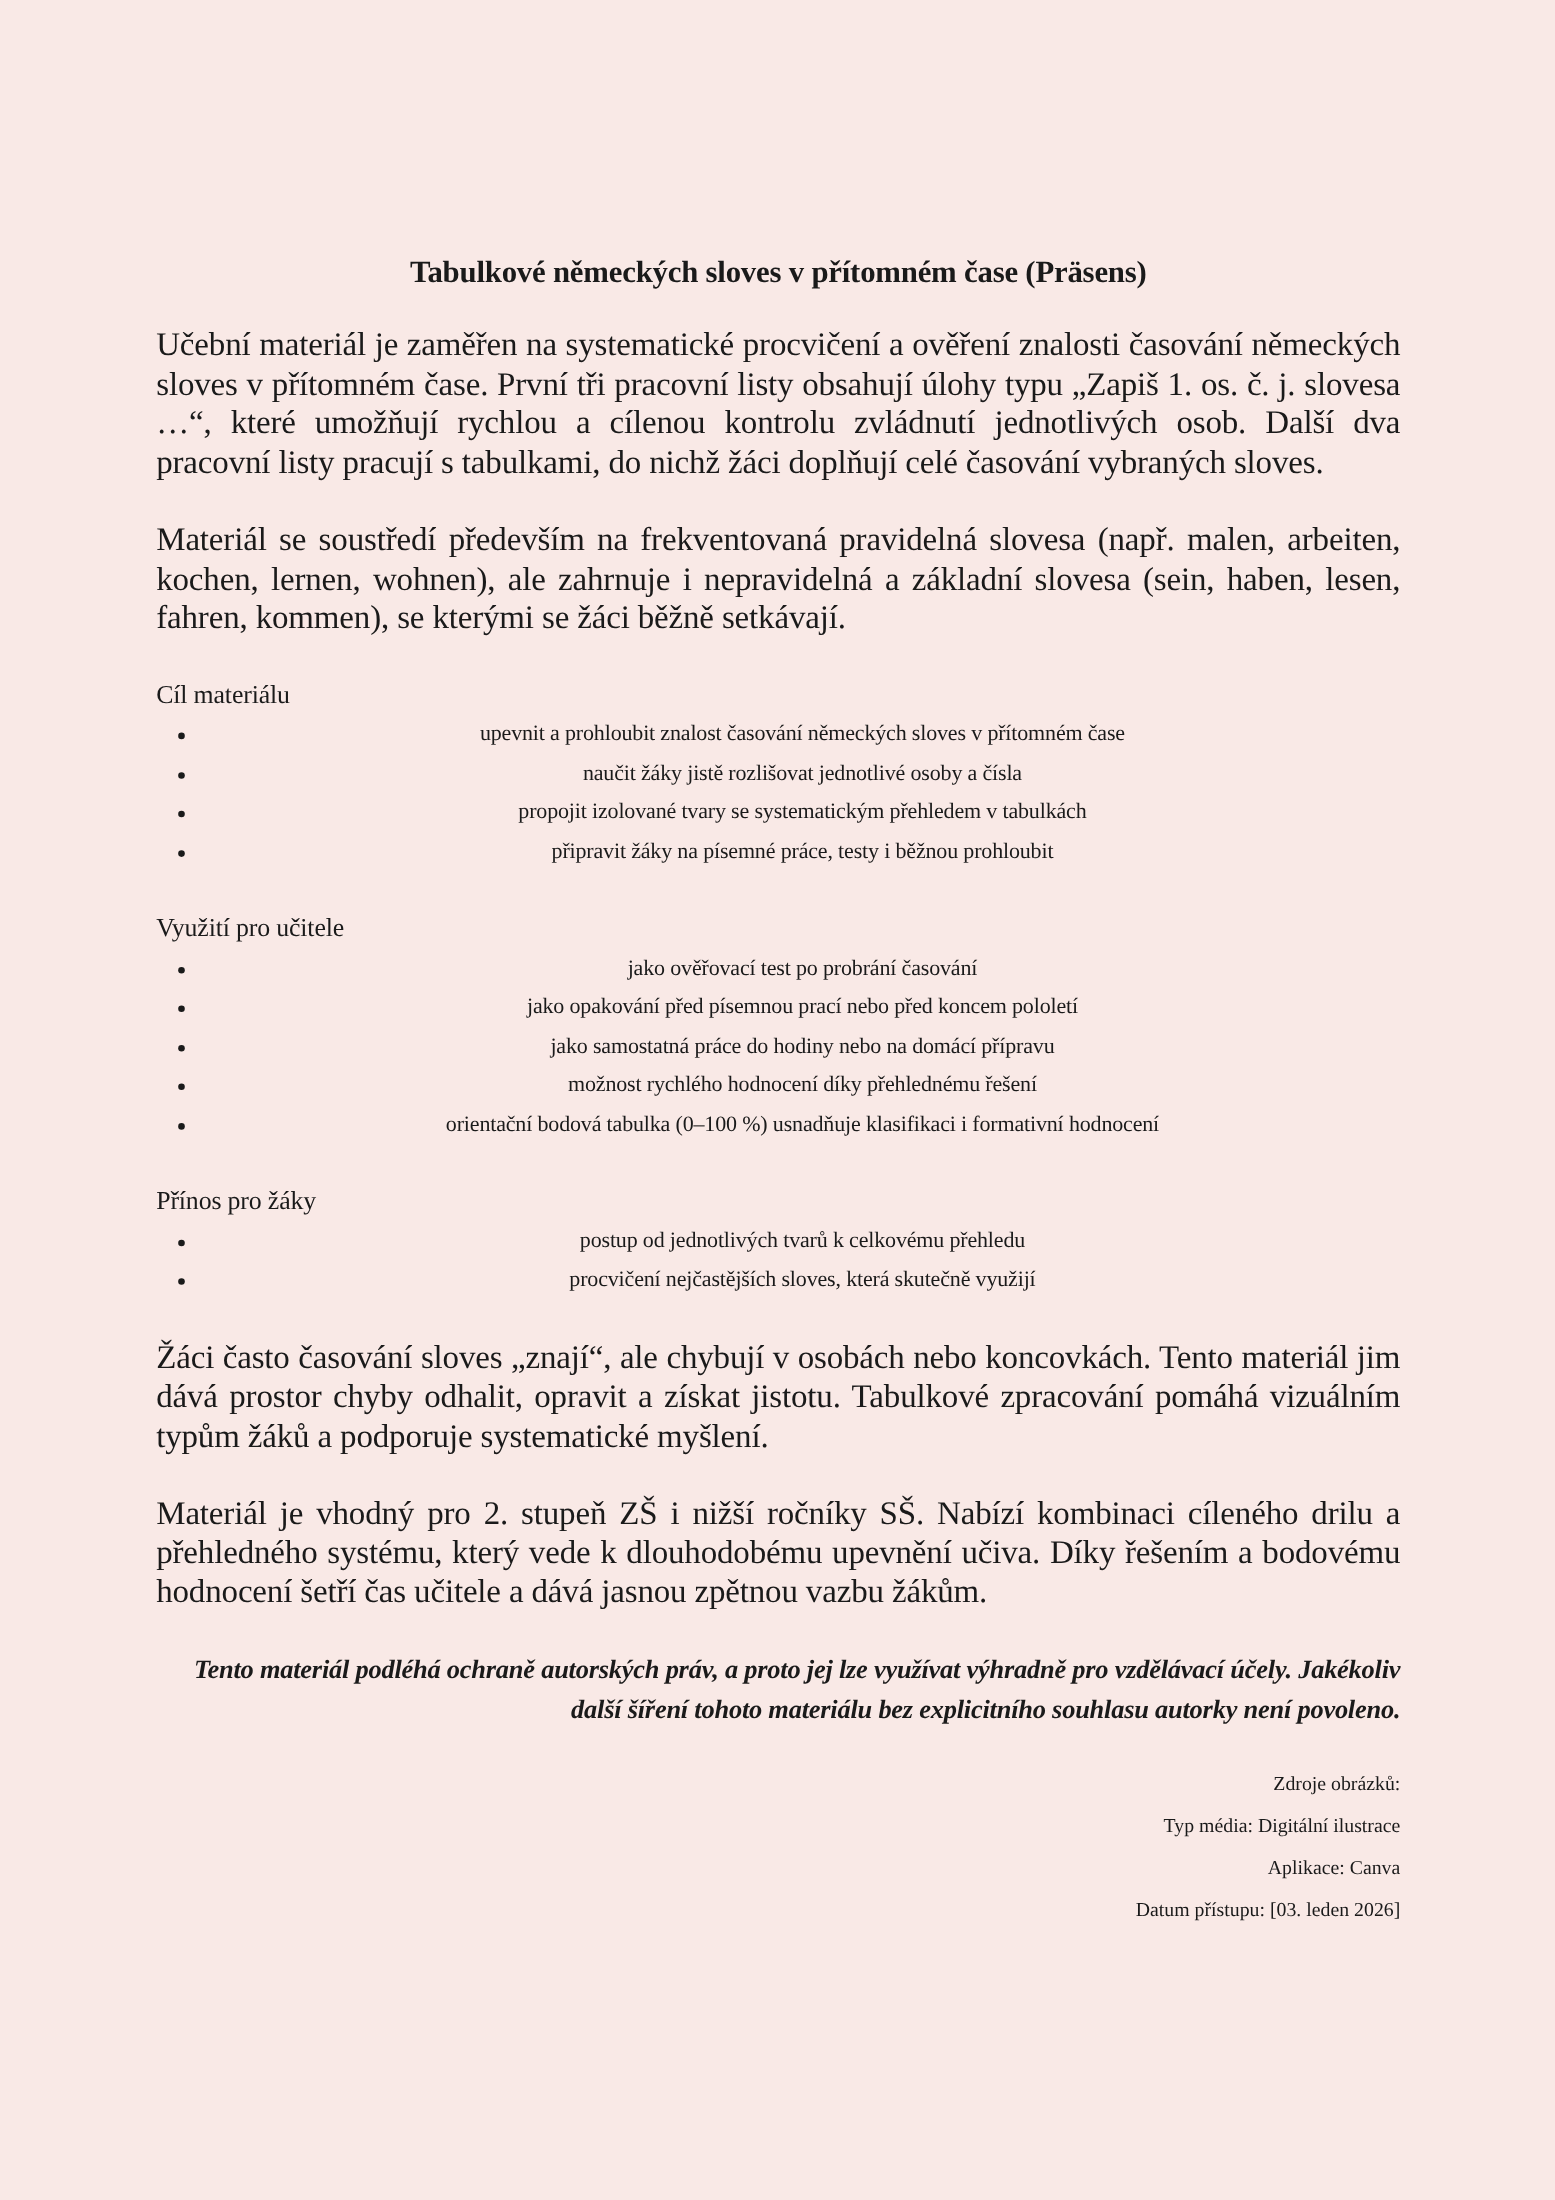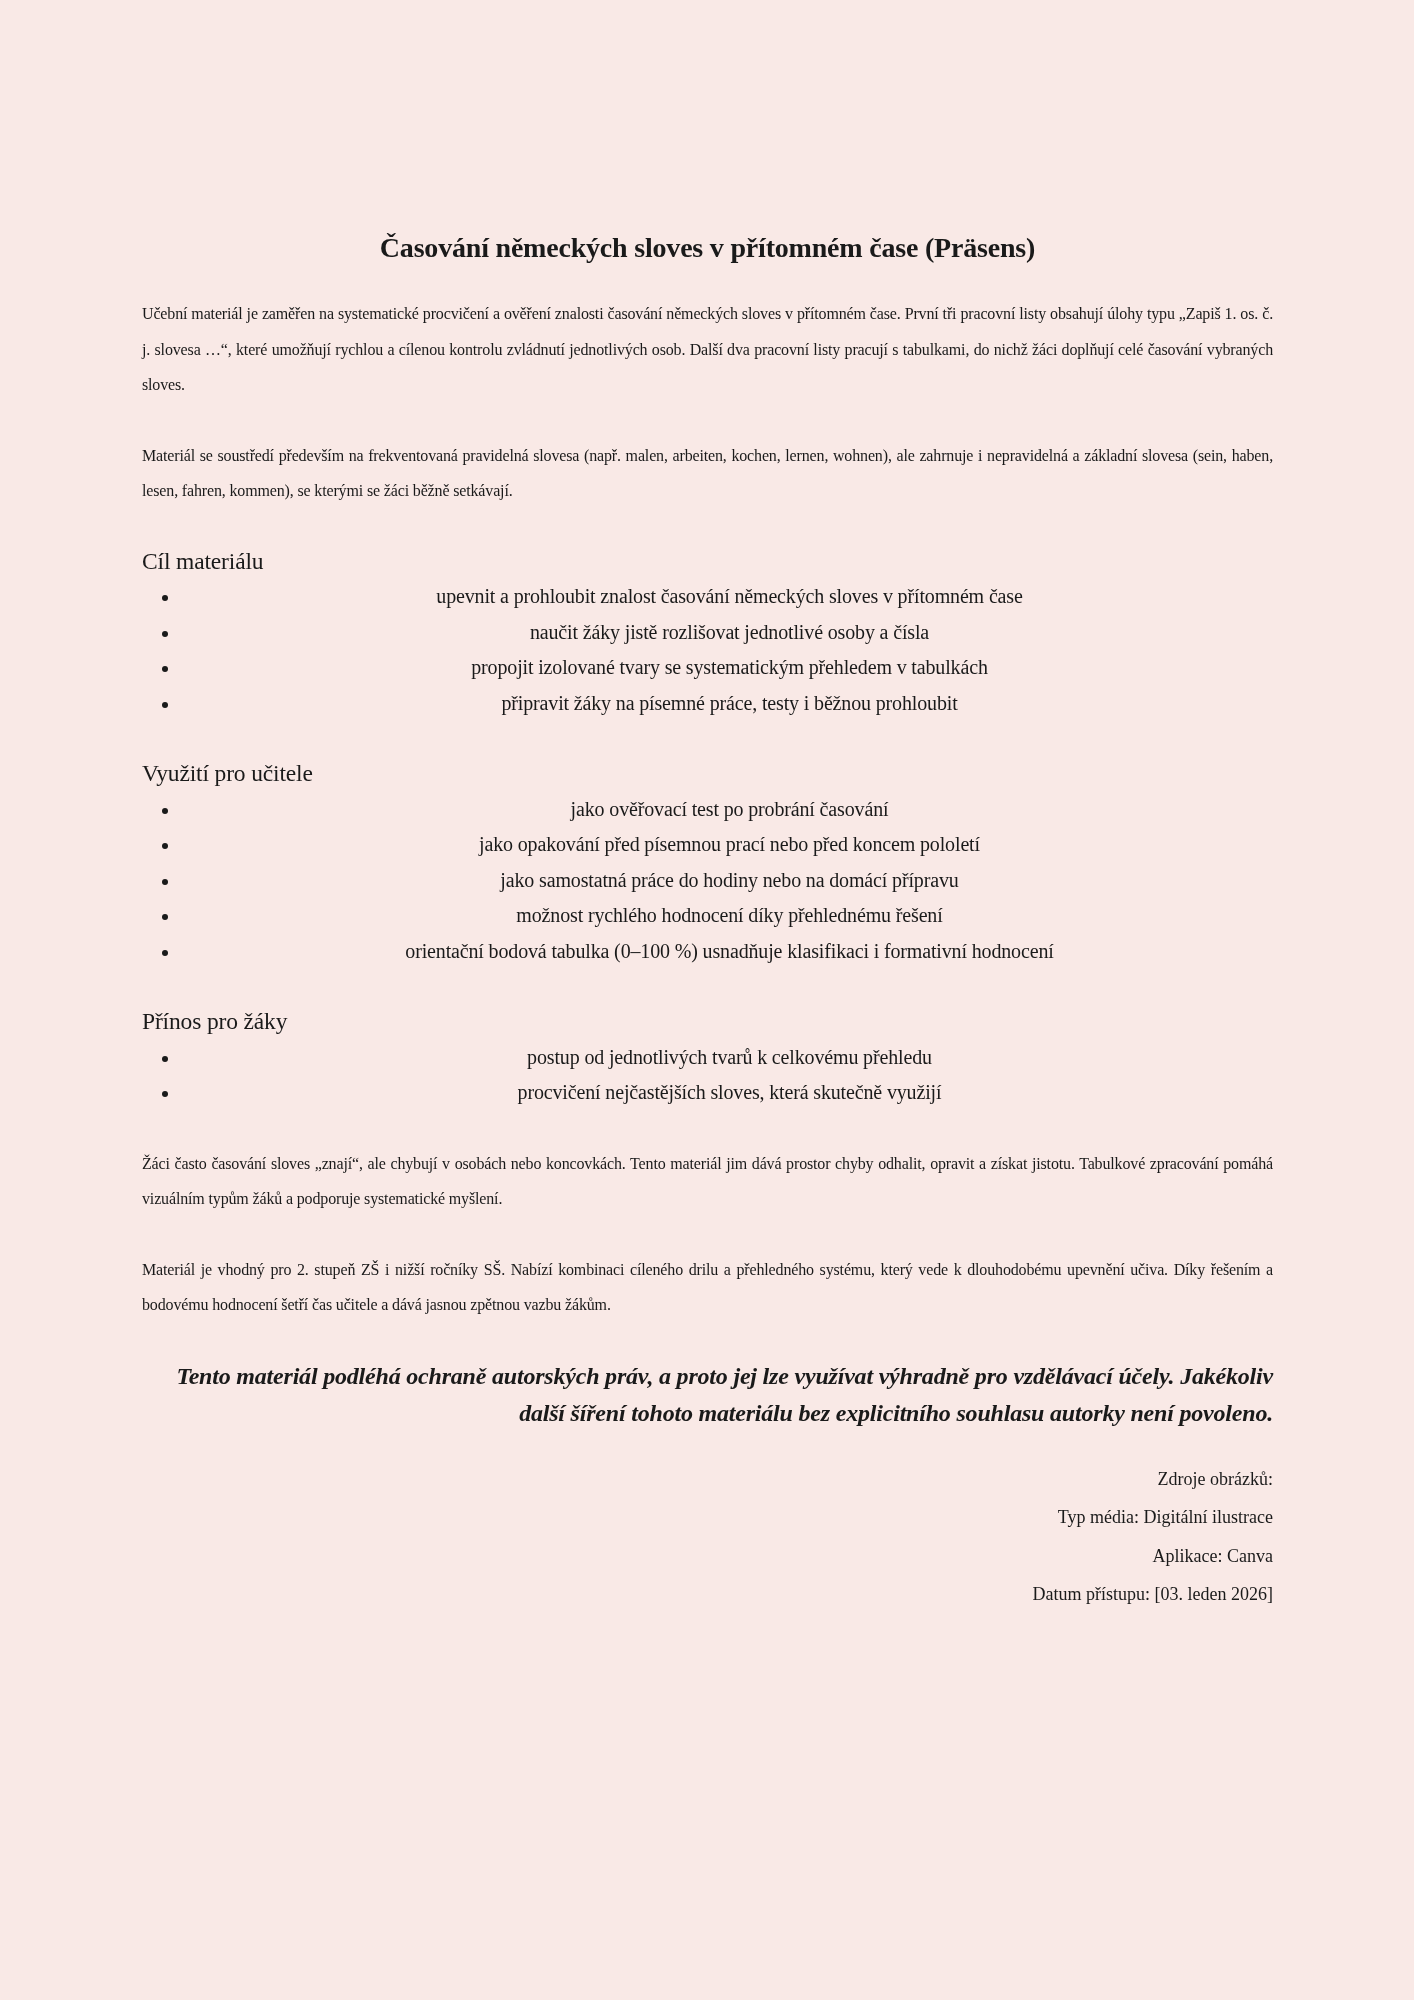--- a/index.html
+++ b/index.html
@@ -23,21 +23,21 @@
     }
     .title {
       text-align: center;
       font-weight: bold;
       font-size: 28px;
       line-height: 40px;
       margin: 0 0 28px 0;
       letter-spacing: -0.2px;
     }
     .para {
-      font-size: 16px;
+      font-size: 30px;
       line-height: 35.5px;
       text-align: justify;
       margin: 0 0 35px 0;
       letter-spacing: -0.15px;
     }
     .section {
       margin: 0 0 35px 0;
     }
     .section-heading {
       font-size: 23.5px;
@@ -82,21 +82,21 @@
       line-height: 38.5px;
     }
     .sources div {
       margin: 0;
     }
   </style>
 </head>
 <body>
 
 <div class="page">
-  <h1 class="title">Časování německých sloves v přítomném čase (Präsens)</h1>
+  <h1 class="title">Tabulkové německých sloves v přítomném čase (Präsens)</h1>
 
   <p class="para">Učební materiál je zaměřen na systematické procvičení a ověření znalosti časování německých sloves v přítomném čase. První tři pracovní listy obsahují úlohy typu „Zapiš 1. os. č. j. slovesa …“, které umožňují rychlou a cílenou kontrolu zvládnutí jednotlivých osob. Další dva pracovní listy pracují s tabulkami, do nichž žáci doplňují celé časování vybraných sloves.</p>
   <p class="para">Materiál se soustředí především na frekventovaná pravidelná slovesa (např. malen, arbeiten, kochen, lernen, wohnen), ale zahrnuje i nepravidelná a základní slovesa (sein, haben, lesen, fahren, kommen), se kterými se žáci běžně setkávají.</p>
 
   <div class="section">
     <p class="section-heading">Cíl materiálu</p>
     <ul class="bullets">
       <li><span class="bullet-dot"></span><span>upevnit a prohloubit znalost časování německých sloves v přítomném čase</span></li>
       <li><span class="bullet-dot"></span><span>naučit žáky jistě rozlišovat jednotlivé osoby a čísla</span></li>
       <li><span class="bullet-dot"></span><span>propojit izolované tvary se systematickým přehledem v tabulkách</span></li>

